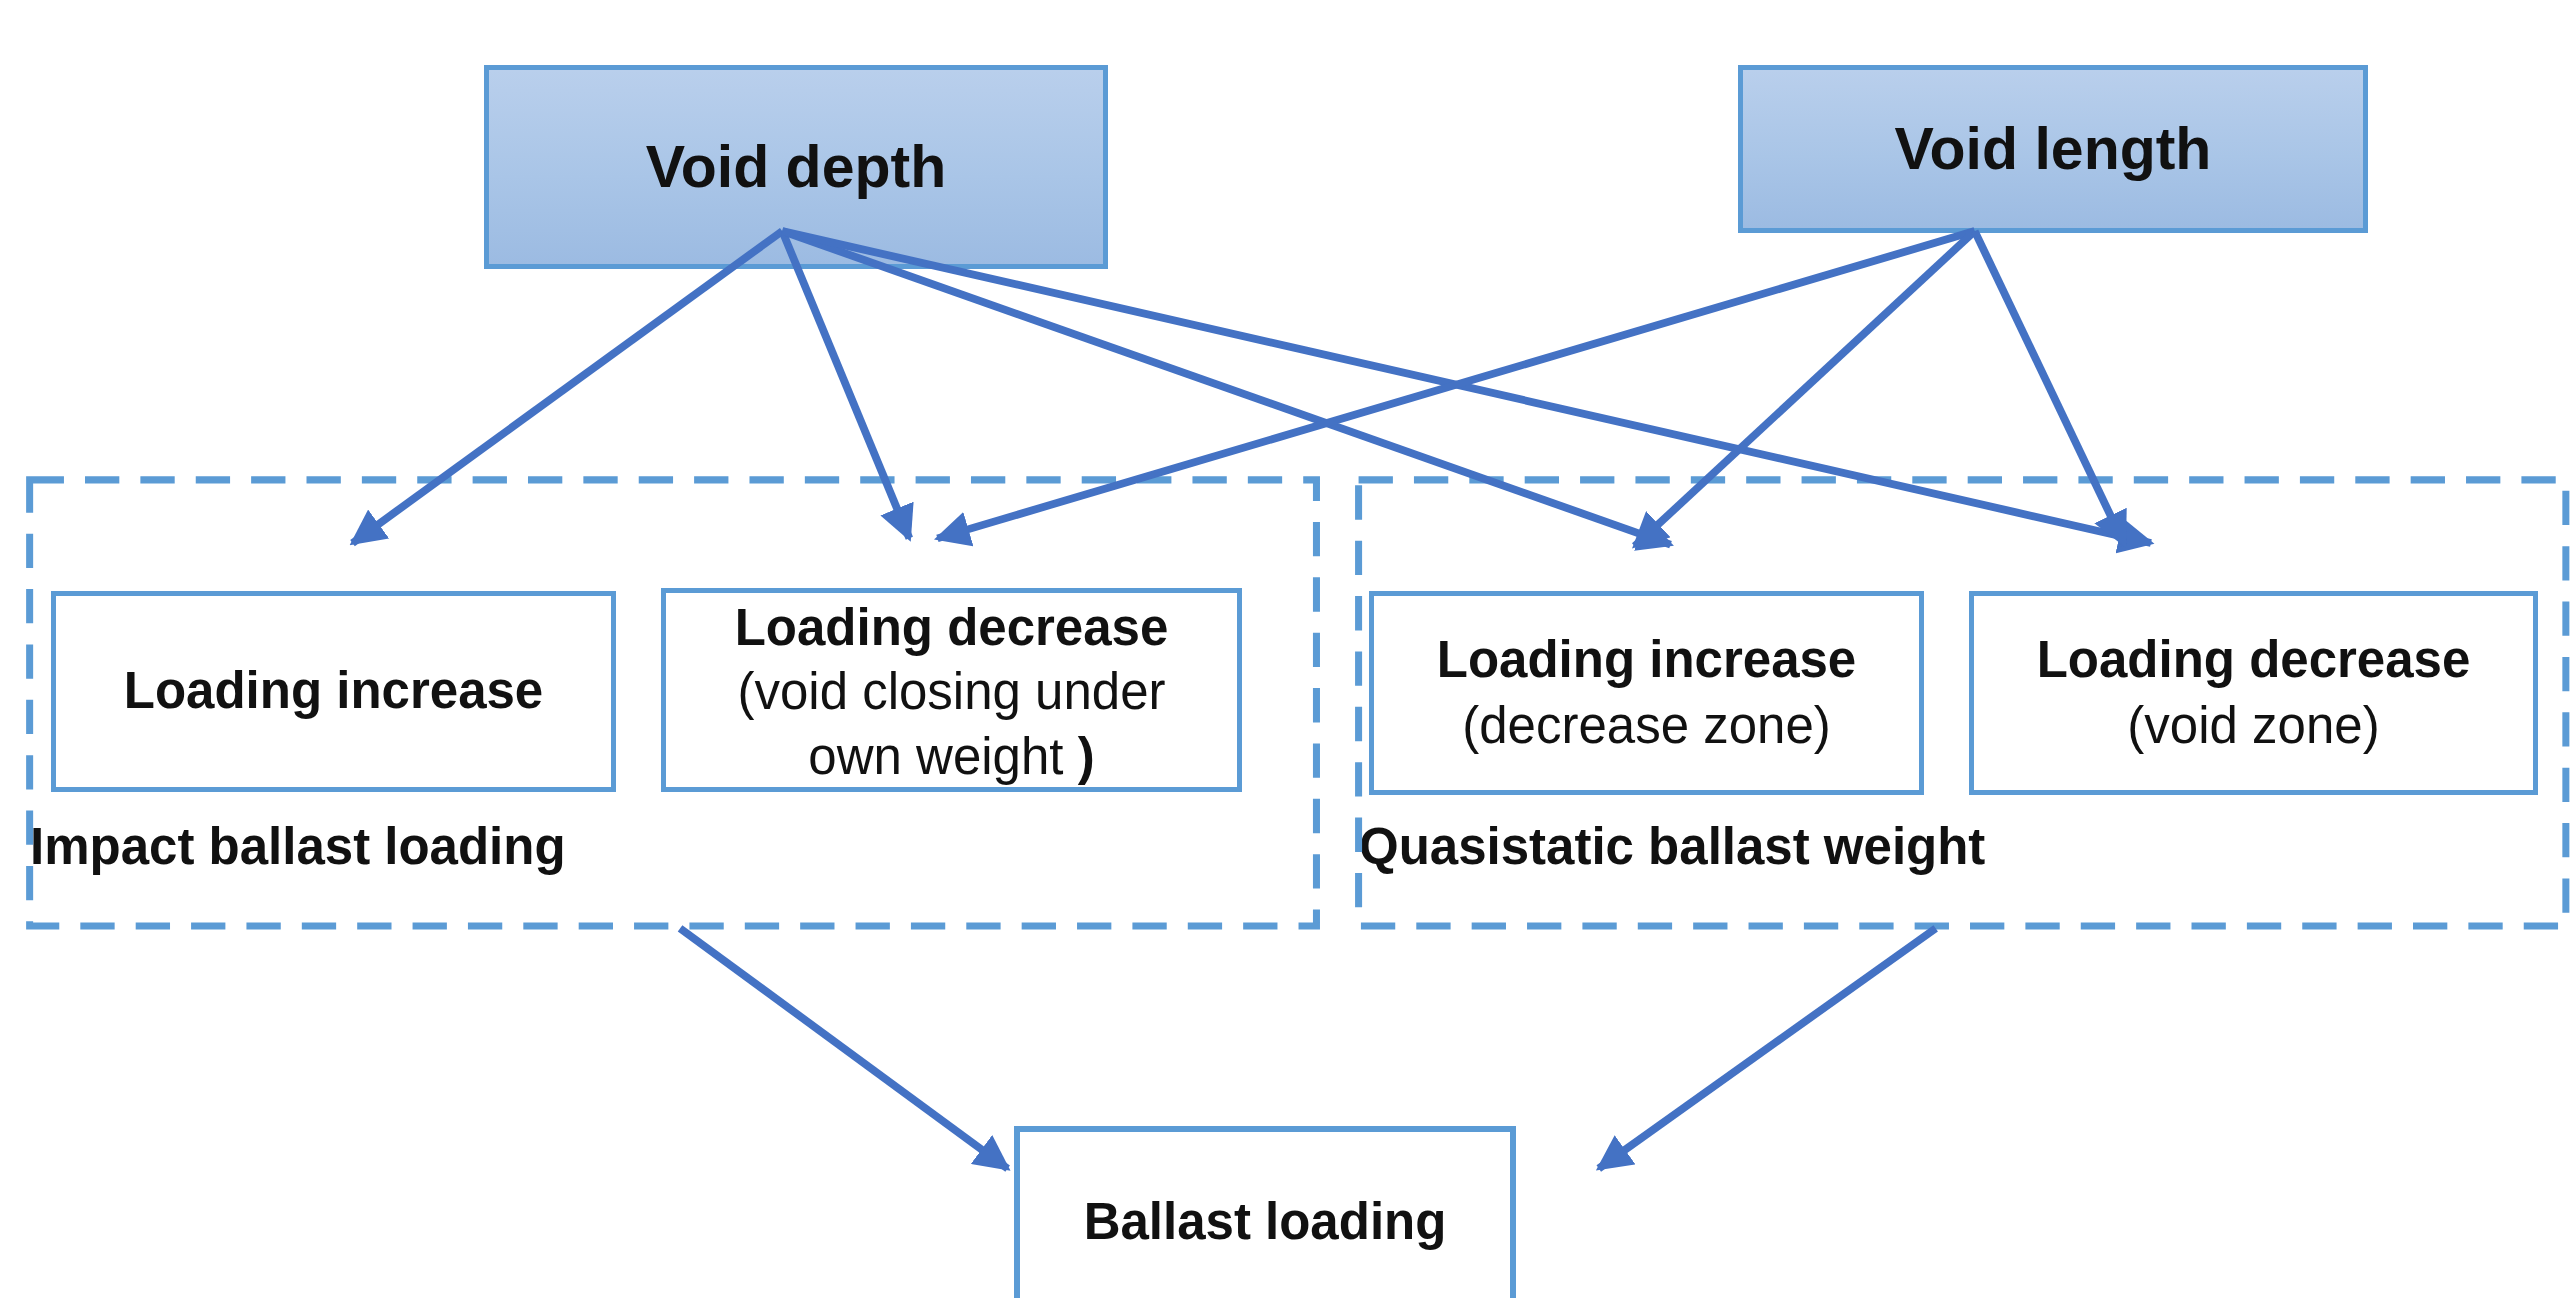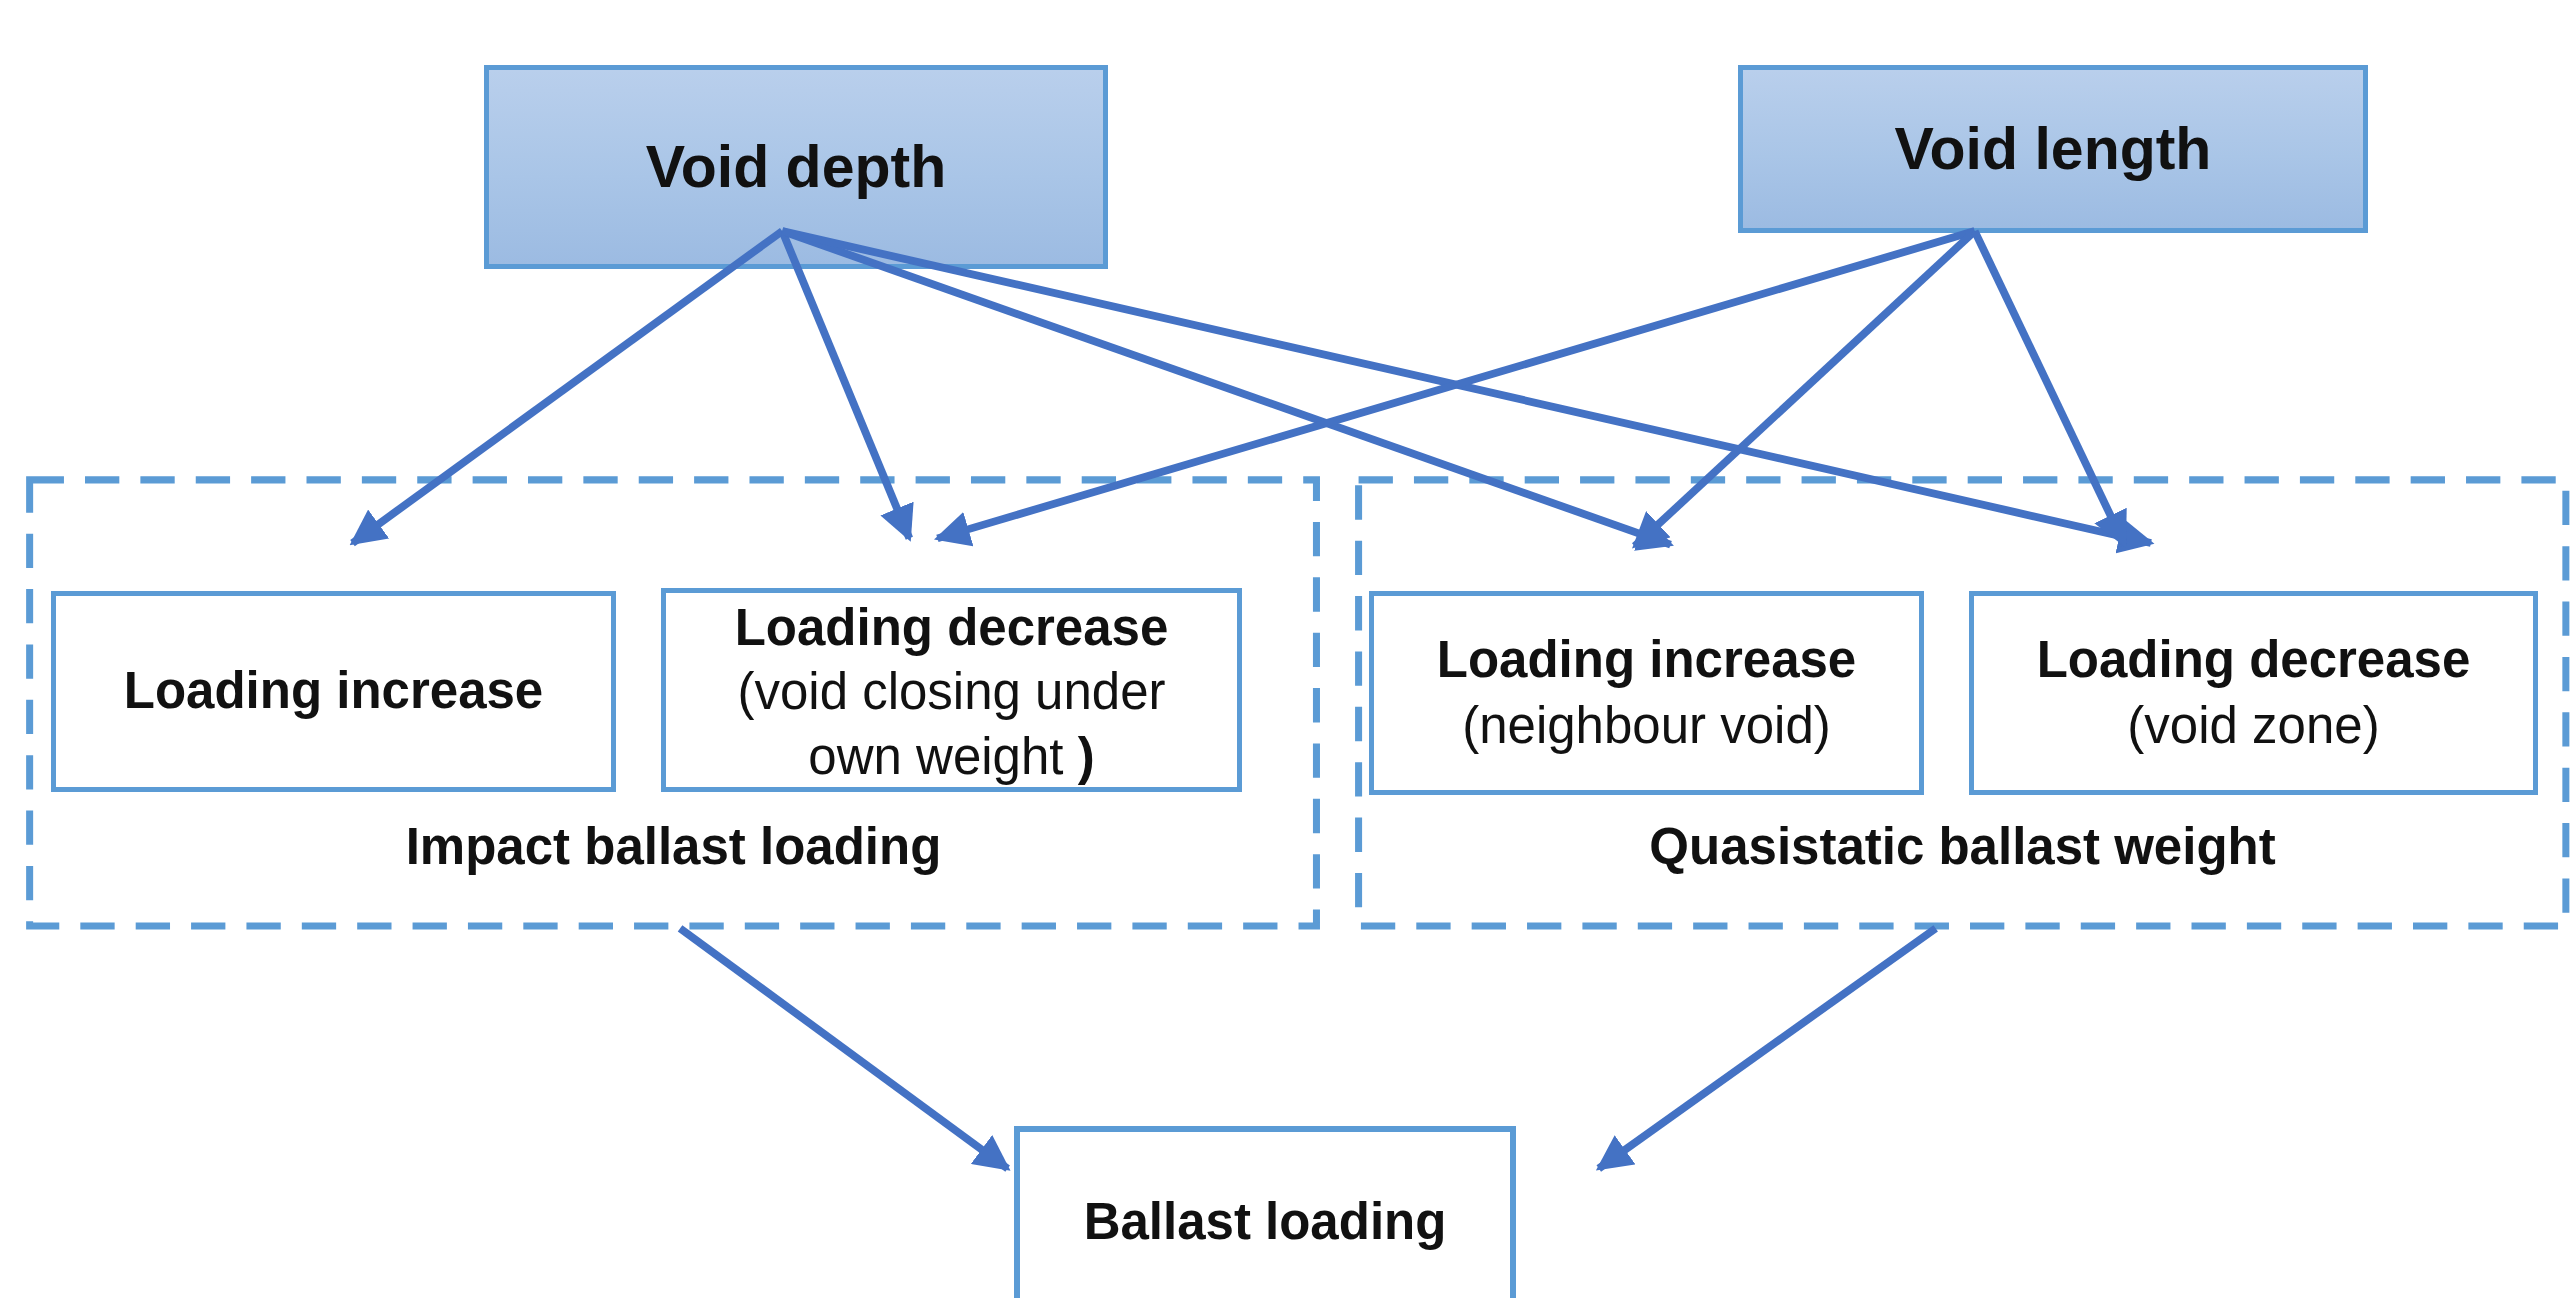--- a/index.html
+++ b/index.html
@@ -27,21 +27,21 @@
   .b{font-weight:700;}
   #node-void-depth{left:484px;top:23.4px;width:624px;height:204px;}
   #node-void-length{left:1738px;top:23.4px;width:630px;height:168px;}
   #node-impact-increase{left:51px;top:549px;width:565px;height:201px;}
   #node-impact-decrease{left:661px;top:546px;width:581px;height:204px;justify-content:flex-start;padding-top:3.1px;line-height:1.26;}
   #node-impact-decrease .sub{max-width:499px;}
   #node-quasi-increase{left:1369px;top:549px;width:555px;height:204px;}
   #node-quasi-decrease{left:1969px;top:549px;width:569px;height:204px;}
   #node-ballast{left:1014px;top:1084px;width:502px;height:192px;border-width:6.2px;font-weight:700;}
   .group-label{
-    position:absolute;z-index:2;text-align:center;font-weight:700;font-size:51px;line-height:1.1;
+    position:absolute;z-index:2;font-weight:700;font-size:51px;line-height:1.1;
   }
   #label-impact{left:30px;top:819px;width:1287px;}
   #label-quasi{left:1359px;top:819px;width:1207px;}
 </style>
 </head>
 <body>
 
 <svg id="arrows-layer" viewBox="0 0 3303 1665" xmlns="http://www.w3.org/2000/svg">
   <defs>
     <marker id="arrowhead" viewBox="0 0 10 10" refX="9" refY="5" markerWidth="4.6" markerHeight="4.6" orient="auto">
@@ -71,21 +71,21 @@
 <div class="node leaf" id="node-impact-increase">
   <span class="title">Loading increase</span>
 </div>
 <div class="node leaf" id="node-impact-decrease">
   <span class="title">Loading decrease</span>
   <span class="sub"><span>(void closing under own weight</span><span class="b"> )</span></span>
 </div>
 
 <div class="node leaf" id="node-quasi-increase">
   <span class="title">Loading increase</span>
-  <span class="sub">(neighbour void)</span>
+  <span class="sub">(decrease zone)</span>
 </div>
 <div class="node leaf" id="node-quasi-decrease">
   <span class="title">Loading decrease</span>
   <span class="sub">(void zone)</span>
 </div>
 
 <div class="group-label" id="label-impact">Impact ballast loading</div>
 <div class="group-label" id="label-quasi">Quasistatic ballast weight</div>
 
 <div class="node leaf" id="node-ballast">

